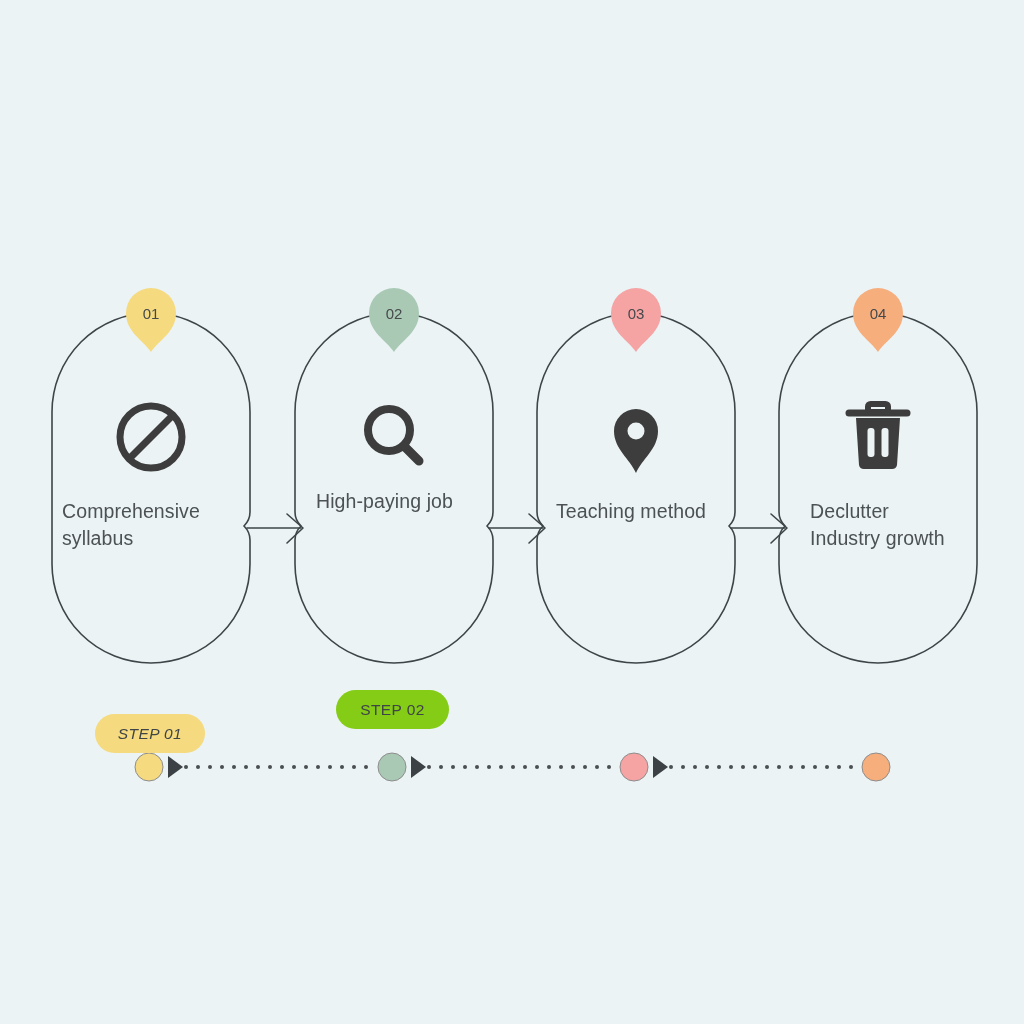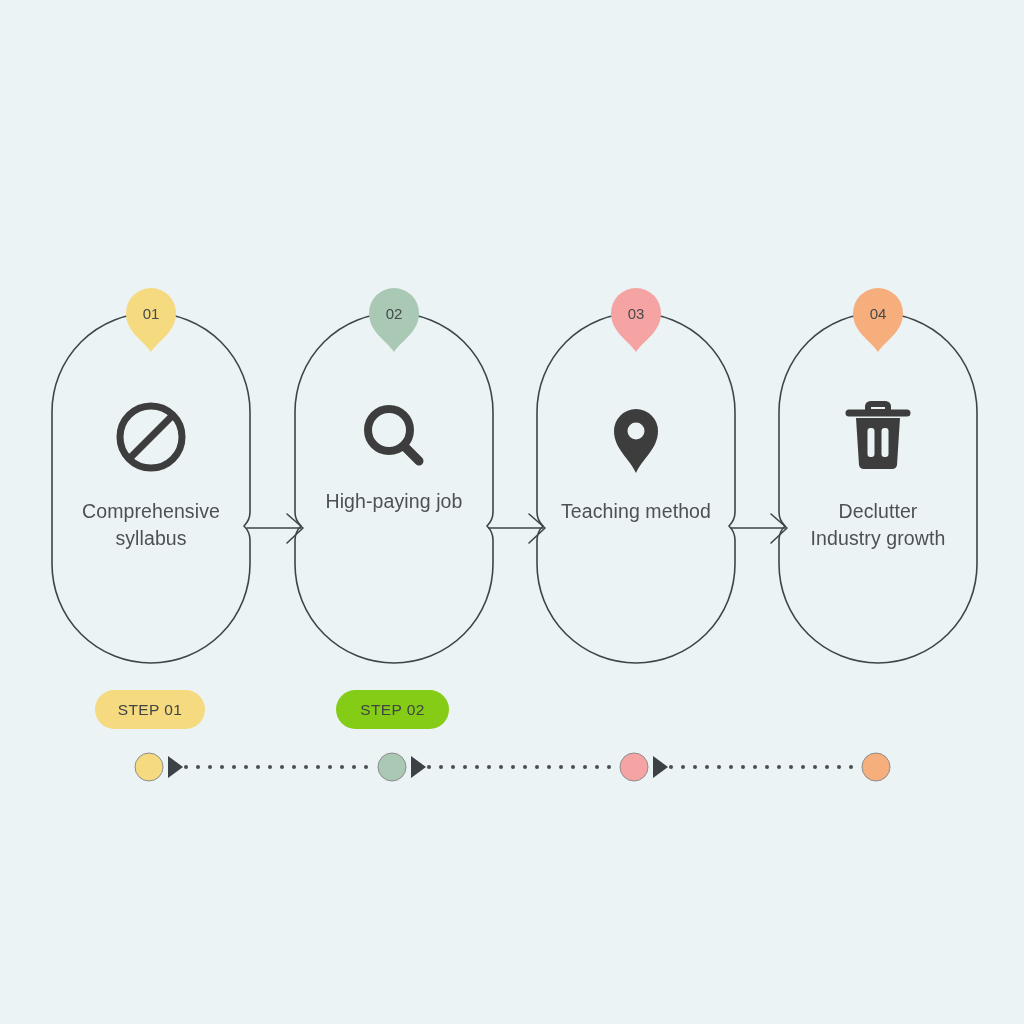--- a/index.html
+++ b/index.html
@@ -45,21 +45,20 @@
     font-size: 15px;
     fill: #46494b;
     text-anchor: middle;
     dominant-baseline: middle;
   }
   .card-icon {
     fill: #3d3d3d;
   }
   .card-title {
     position: absolute;
-    text-align: center;
     font-size: 19.5px;
     line-height: 26.5px;
     color: #4c5154;
     letter-spacing: 0.1px;
   }
   .step-badge {
     position: absolute;
     height: 39px;
     border-radius: 20px;
     display: flex;
@@ -287,16 +286,16 @@
       <circle class="timeline-dot-circle" cx="634" cy="767" r="14" fill="#f5a3a3"></circle>
       <circle class="timeline-dot-circle" cx="876" cy="767" r="14" fill="#f7ae7d"></circle>
     </g>
   </svg>
 
   <div class="card-title" style="left:62px; top:498px; width:178px;">Comprehensive syllabus</div>
   <div class="card-title" style="left:316px; top:488px; width:156px;">High-paying job</div>
   <div class="card-title" style="left:810px; top:498px; width:136px;">Declutter Industry growth</div>
   <div class="card-title" style="left:556px; top:498px; width:160px;">Teaching method</div>
 
-  <div class="step-badge" style="left:95px; top:690px; width:110px; background:#f5da7f;">STEP 01</div>
+  <div class="step-badge" style="left:95px; top:714px; width:110px; background:#f5da7f;font-style:italic;">STEP 01</div>
   <div class="step-badge" style="left:336px; top:690px; width:113px; background:#84cc16;">STEP 02</div>
 
 </div>
 
 </body></html>

